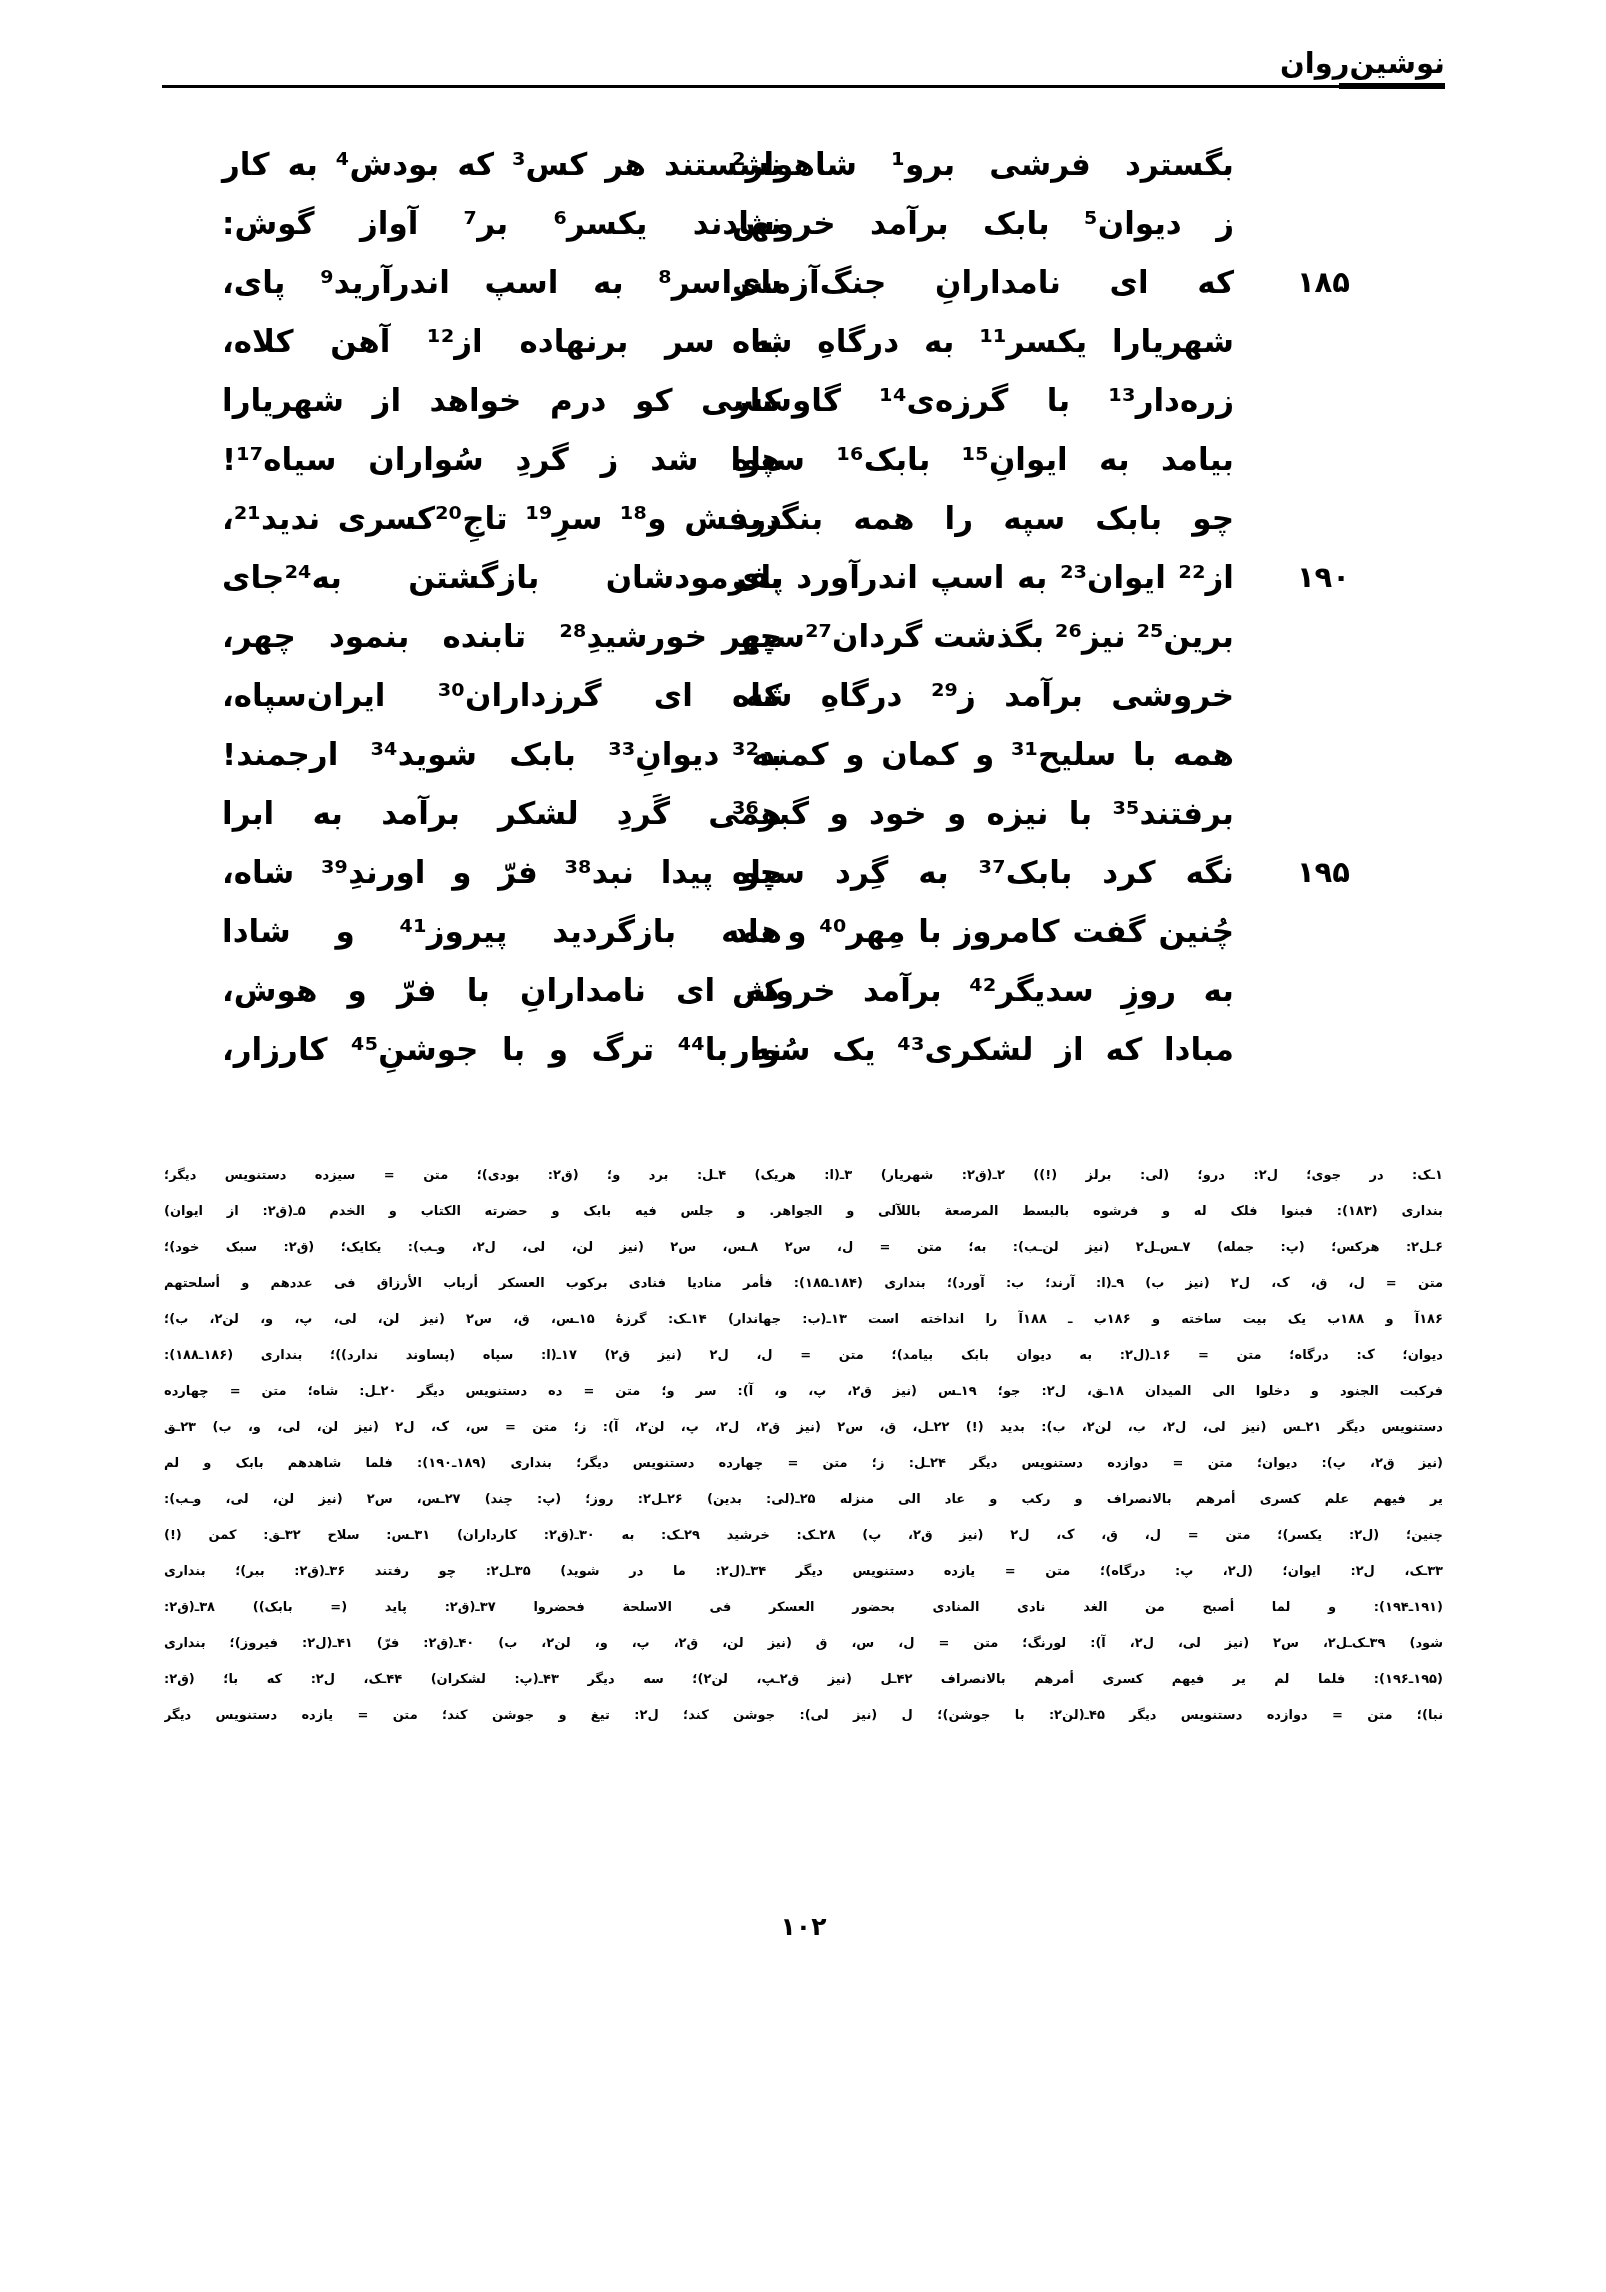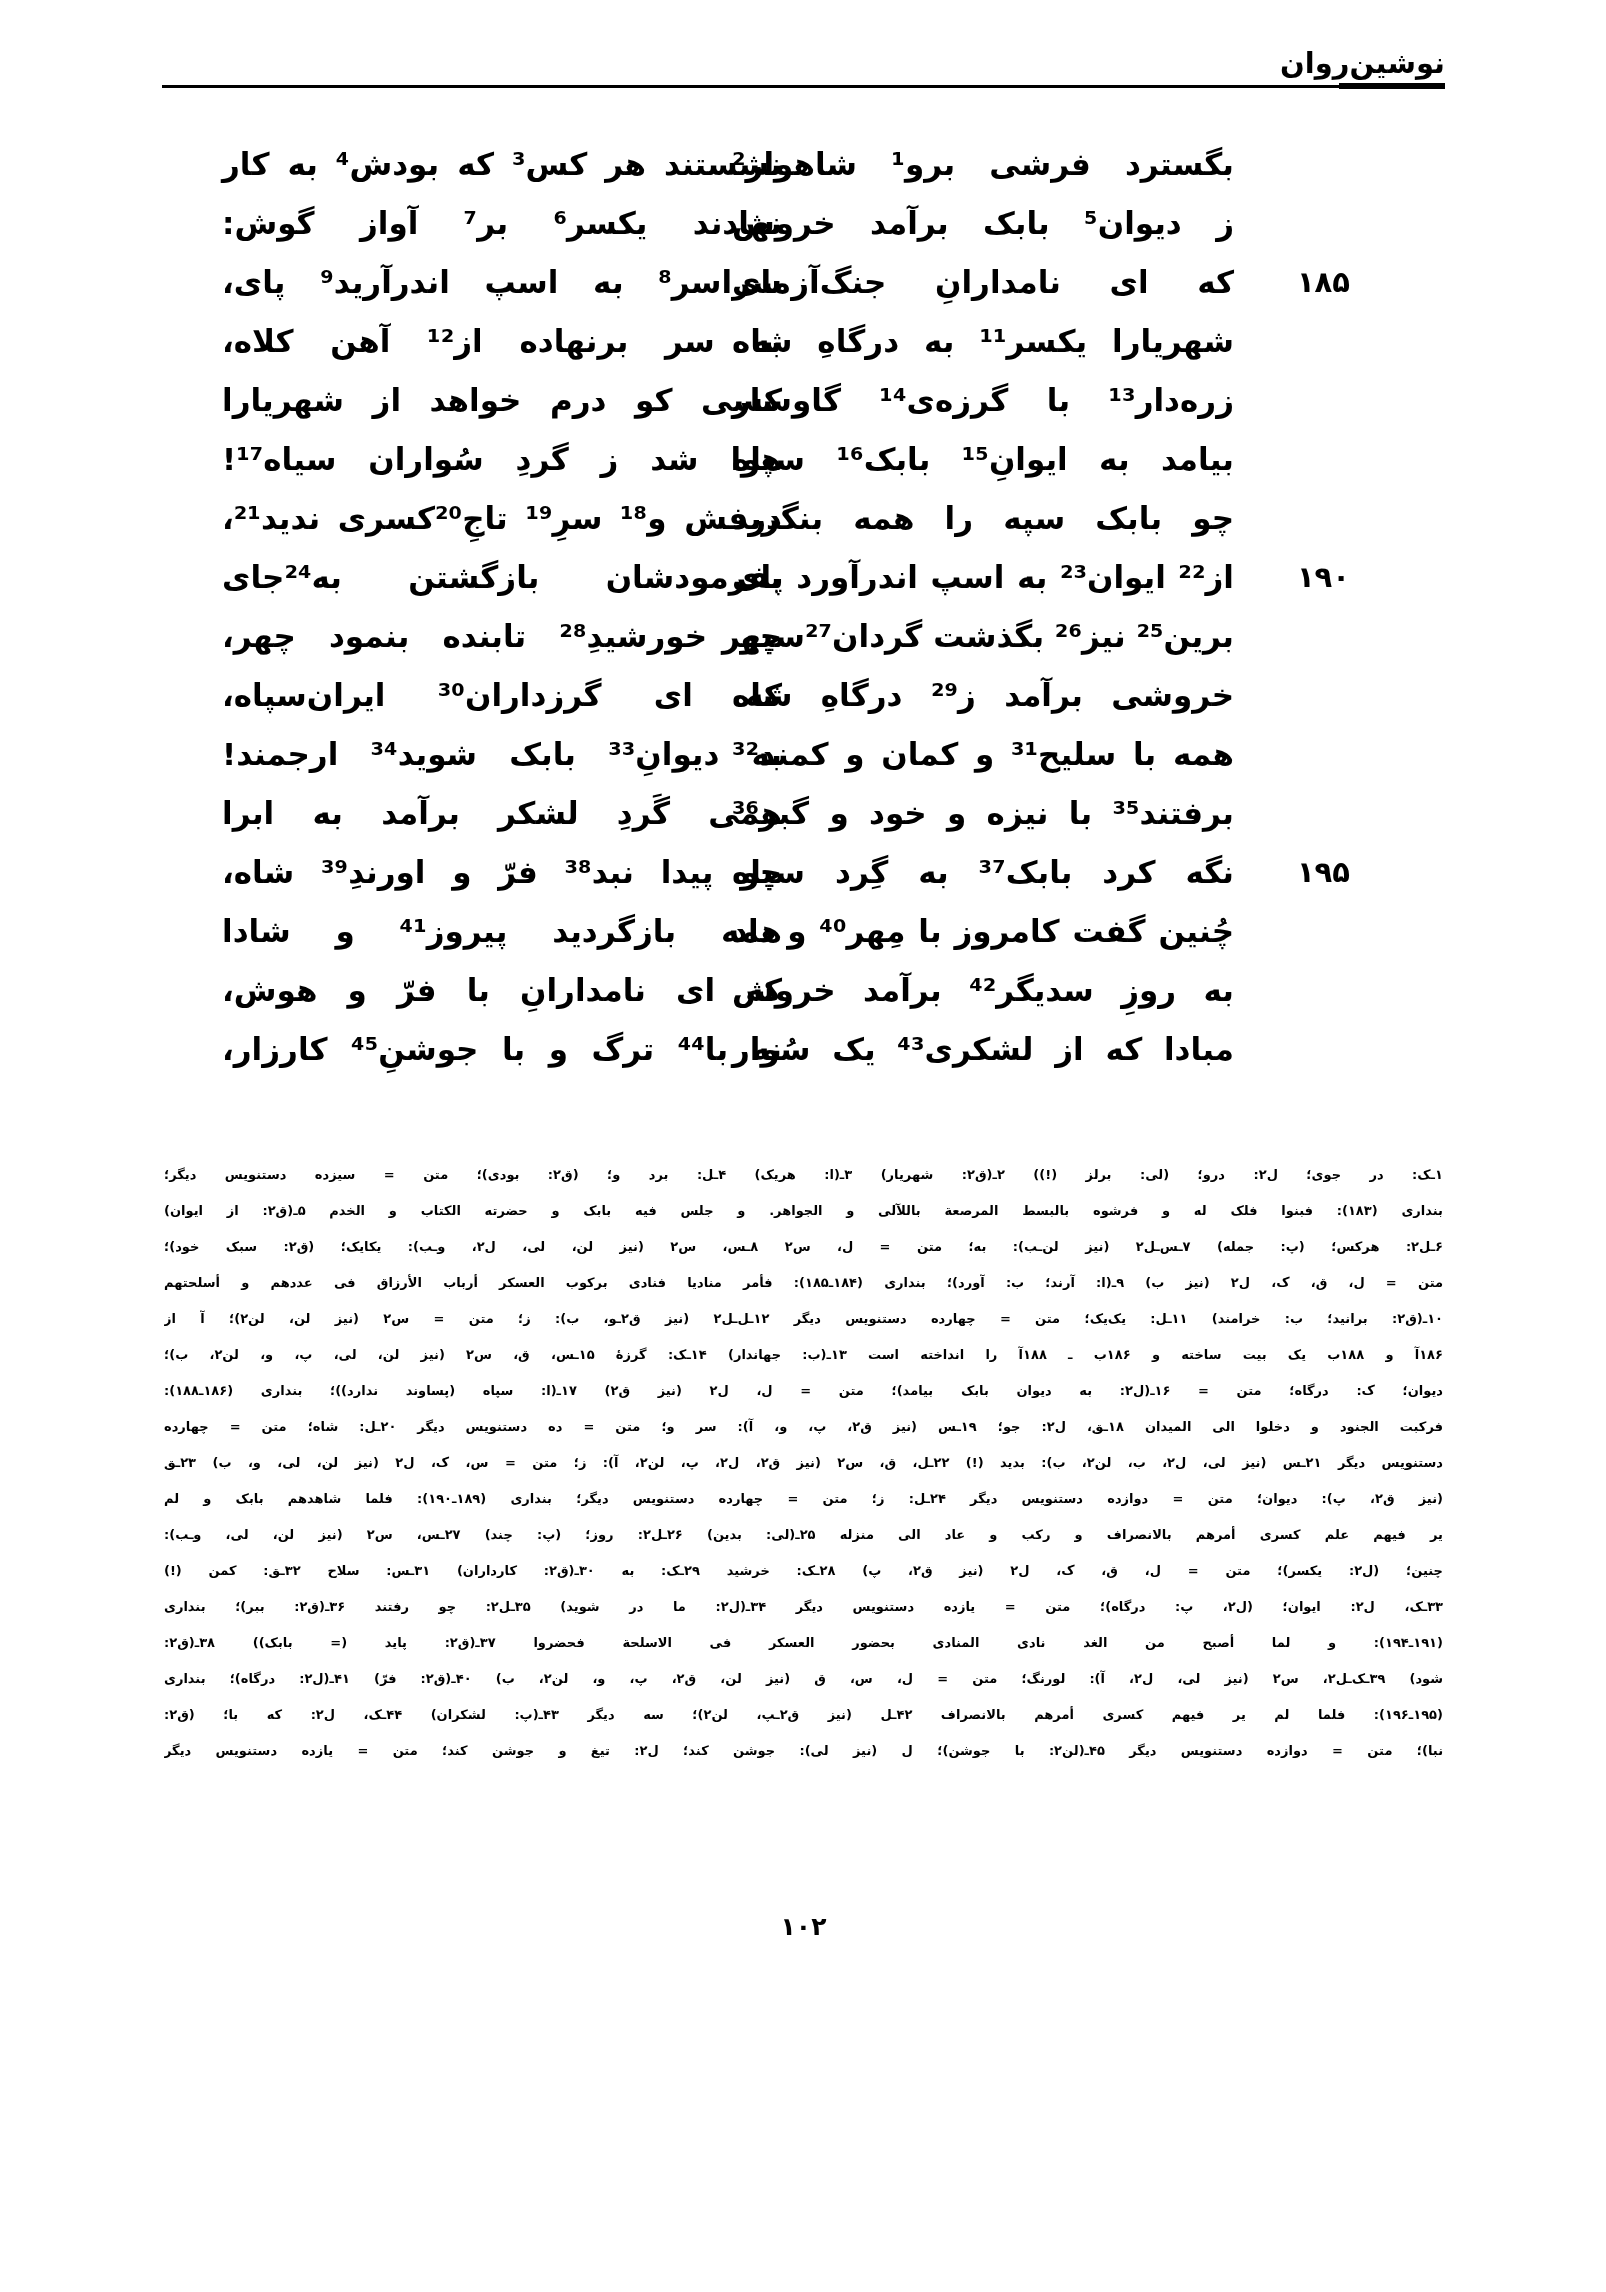--- a/index.html
+++ b/index.html
@@ -103,31 +103,30 @@
       <div class="verse">که ای نامدارانِ با فرّ و هوش،</div>
       <div class="verse">نه با⁴⁴ ترگ و با جوشنِ⁴⁵ کارزار،</div>
     </div>
   </div>
 
   <div class="footnotes">
     <p>۱ـک: در جوی؛ ل۲: درو؛ (لی: برلز (!)) ۲ـ(ق۲: شهریار) ۳ـ(ا: هریک) ۴ـل: برد و؛ (ق۲: بودی)؛ متن = سیزده دستنویس دیگر؛</p>
     <p>بنداری (۱۸۳): فبنوا فلک له و فرشوه بالبسط المرصعة باللآلی و الجواهر. و جلس فیه بابک و حضرته الکتاب و الخدم ۵ـ(ق۲: از ایوان)</p>
     <p>۶ـل۲: هرکس؛ (پ: جمله) ۷ـس‌ـل۲ (نیز لن‌ـب): به؛ متن = ل، س۲ ۸ـس، س۲ (نیز لن، لی، ل۲، و‌ـب): یکایک؛ (ق۲: سبک خود)؛</p>
     <p>متن = ل، ق، ک، ل۲ (نیز ب) ۹ـ(ا: آرند؛ ب: آورد)؛ بنداری (۱۸۴ـ۱۸۵): فأمر منادیا فنادی برکوب العسکر أرباب الأرزاق فی عددهم و أسلحتهم</p>
-    <p>۱۰ـ(ق۲: برانید؛ ب: خرامند) ۱۱ـل: یک‌یک؛ متن = چهارده دستنویس دیگر ۱۲ـل‌ـل۲ (نیز ق۲ـو، ب): ز؛ متن = س۲ (نیز لن، لن۲)؛ آ از</p>
     <p>۱۸۶آ و ۱۸۸ب یک بیت ساخته و ۱۸۶ب ـ ۱۸۸آ را انداخته است ۱۳ـ(ب: جهاندار) ۱۴ـک: گرزۀ ۱۵ـس، ق، س۲ (نیز لن، لی، پ، و، لن۲، ب)؛</p>
     <p>دیوان؛ ک: درگاه؛ متن = ۱۶ـ(ل۲: به دیوان بابک بیامد)؛ متن = ل، ل۲ (نیز ق۲) ۱۷ـ(ا: سپاه (پساوند ندارد))؛ بنداری (۱۸۶ـ۱۸۸):</p>
     <p>فرکبت الجنود و دخلوا الی المیدان ۱۸ـق، ل۲: جو؛ ۱۹ـس (نیز ق۲، پ، و، آ): سر و؛ متن = ده دستنویس دیگر ۲۰ـل: شاه؛ متن = چهارده</p>
     <p>دستنویس دیگر ۲۱ـس (نیز لی، ل۲، ب، لن۲، ب): بدید (!) ۲۲ـل، ق، س۲ (نیز ق۲، ل۲، پ، لن۲، آ): ز؛ متن = س، ک، ل۲ (نیز لن، لی، و، ب) ۲۳ـق</p>
     <p>(نیز ق۲، پ): دیوان؛ متن = دوازده دستنویس دیگر ۲۴ـل: ز؛ متن = چهارده دستنویس دیگر؛ بنداری (۱۸۹ـ۱۹۰): فلما شاهدهم بابک و لم</p>
     <p>یر فیهم علم کسری أمرهم بالانصراف و رکب و عاد الی منزله ۲۵ـ(لی: بدین) ۲۶ـل۲: روز؛ (پ: چند) ۲۷ـس، س۲ (نیز لن، لی، و‌ـب):</p>
     <p>چنین؛ (ل۲: یکسر)؛ متن = ل، ق، ک، ل۲ (نیز ق۲، پ) ۲۸ـک: خرشید ۲۹ـک: به ۳۰ـ(ق۲: کارداران) ۳۱ـس: سلاح ۳۲ـق: کمن (!)</p>
     <p>۳۳ـک، ل۲: ایوان؛ (ل۲، پ: درگاه)؛ متن = یازده دستنویس دیگر ۳۴ـ(ل۲: ما در شوید) ۳۵ـل۲: چو رفتند ۳۶ـ(ق۲: ببر)؛ بنداری</p>
     <p>(۱۹۱ـ۱۹۴): و لما أصبح من الغد نادی المنادی بحضور العسکر فی الاسلحة فحضروا ۳۷ـ(ق۲: پاید (= بابک)) ۳۸ـ(ق۲:</p>
-    <p>شود) ۳۹ـک‌ـل۲، س۲ (نیز لی، ل۲، آ): لورنگ؛ متن = ل، س، ق (نیز لن، ق۲، پ، و، لن۲، ب) ۴۰ـ(ق۲: فرّ) ۴۱ـ(ل۲: درگاه)؛ بنداری</p>
+    <p>شود) ۳۹ـک‌ـل۲، س۲ (نیز لی، ل۲، آ): لورنگ؛ متن = ل، س، ق (نیز لن، ق۲، پ، و، لن۲، ب) ۴۰ـ(ق۲: فرّ) ۴۱ـ(ل۲: فیروز)؛ بنداری</p>
     <p>(۱۹۵ـ۱۹۶): فلما لم یر فیهم کسری أمرهم بالانصراف ۴۲ـل (نیز ق۲ـپ، لن۲)؛ سه دیگر ۴۳ـ(پ: لشکران) ۴۴ـک، ل۲: که با؛ (ق۲:</p>
     <p>نبا)؛ متن = دوازده دستنویس دیگر ۴۵ـ(لن۲: با جوشن)؛ ل (نیز لی): جوشن کند؛ ل۲: تیغ و جوشن کند؛ متن = یازده دستنویس دیگر</p>
     <p></p>
   </div>
 
   <div class="folio">۱۰۲</div>
 </div>
 
 
 </body></html>

